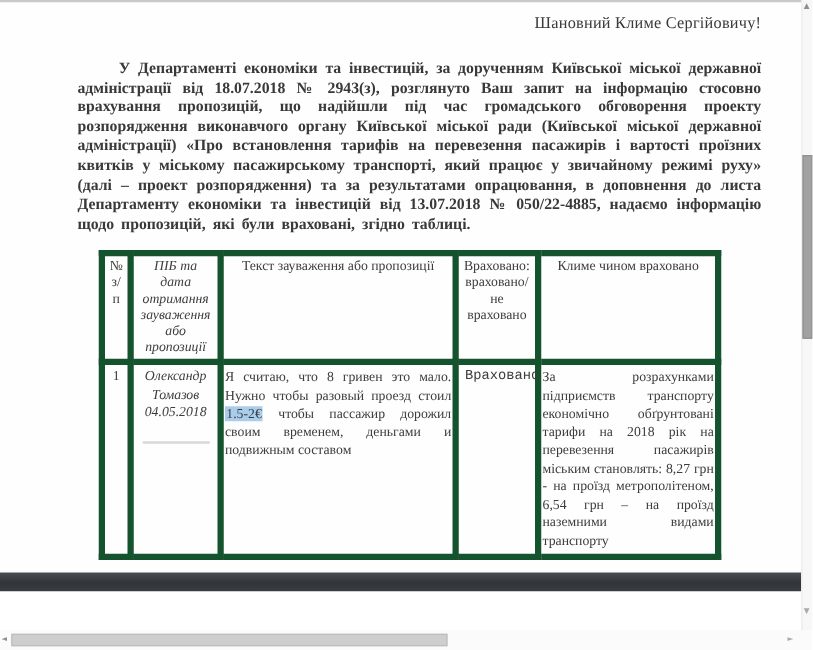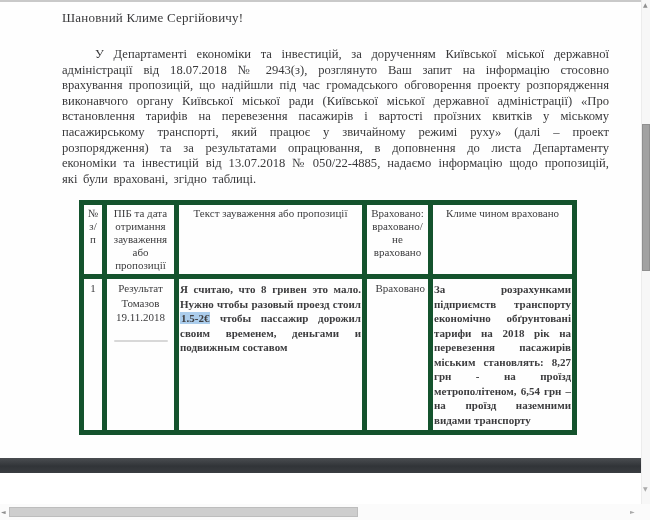--- a/index.html
+++ b/index.html
@@ -8,42 +8,42 @@
     background:#ffffff;
     font-family:"Liberation Serif","DejaVu Serif",serif;
     color:#3a3a3c;
   }
   .top-edge{position:absolute;top:0;left:0;width:641px;height:2px;background:#c9c9c9;}
   .doc{
     position:absolute;top:2px;left:0;width:641px;height:456px;background:#fefefe;
     box-sizing:border-box;padding:8px 32px 0 62px;
   }
   .title{
-    text-align:left;font-size:13px;font-weight:normal;margin:0;
+    text-align:right;font-size:13px;font-weight:normal;margin:0;
     letter-spacing:.2px;color:#39393b;
   }
   .para{
     margin:21px 0 0 0;text-align:justify;text-indent:33px;
-    font-size:12.6px;line-height:15.6px;word-spacing:2.5px;color:#39393b;
+    font-size:12.6px;line-height:15.6px;word-spacing:2.5px;color:#39393b;font-weight:bold;
   }
   table.props{
     border-collapse:collapse;table-layout:fixed;margin:13px 0 0 17px;width:470px;
     font-size:11px;color:#3c3c3e;
   }
   table.props td{border:5px solid #14532d;vertical-align:top;padding:2px 3px;box-sizing:border-box;}
   tr.hdr td{text-align:center;line-height:13px;height:64px;}
   tr.body td{line-height:14.5px;height:131px;}
   .c1{width:23px;text-align:center;}
-  .c2{width:72px;text-align:center;}
+  .c2{width:72px;text-align:center;font-style:italic;}
   .c3{width:188px;}
   .c4{width:66px;}
   .c5{width:144px;}
-  tr.body .c3,tr.body .c5{text-align:justify;padding:3px 1px;font-weight:bold;}
+  tr.body .c3,tr.body .c5{text-align:justify;padding:3px 1px;}
   tr.body .c1{text-align:center;}
-  tr.body .c4{text-align:right;padding-left:5px;}
+  tr.body .c4{text-align:left;padding-left:5px;font-family:Liberation Mono, monospace;}
   .hl{background:#abcdec;padding:0 1px;}
   .smudge{height:2px;width:54px;background:#d8d8d8;margin:15px auto 0 auto;border-radius:1px;}
   .dark-bar{
     position:absolute;top:458px;left:0;width:641px;height:15px;
     background:linear-gradient(180deg,#4a4d51 0%,#313438 55%,#3a3d41 100%);
   }
   
   .vscroll{position:absolute;top:0;right:0;width:9px;height:504px;background:#f7f7f7;border-left:1px solid #ececec;box-sizing:border-box;}
   .v-thumb{position:absolute;top:124px;left:0px;width:8px;height:147px;background:#a2a2a2;border:1px solid #909090;box-sizing:border-box;}
   .hscroll{position:absolute;left:0;top:504px;width:650px;height:16px;background:#fbfbfb;}
@@ -68,22 +68,22 @@
         <tr class="hdr">
       <td class="c1">№ з/п</td>
       <td class="c2">ПІБ та дата отримання зауваження або пропозиції</td>
       <td class="c3">Текст зауваження або пропозиції</td>
       <td class="c4">Враховано: враховано/ не враховано</td>
       <td class="c5">Климе чином враховано</td>
     </tr>
     <tr class="body">
       <td class="c1">1</td>
       <td class="c2">
-        <div>Результат Томазов</div>
-        <div>19.11.2018</div>
+        <div>Олександр Томазов</div>
+        <div>04.05.2018</div>
         <div class="smudge"></div>
       </td>
       <td class="c3"><span>Я считаю, что 8 гривен это мало. Нужно чтобы разовый проезд стоил </span><span class="hl">1.5-2€</span><span> чтобы пассажир дорожил своим временем, деньгами и подвижным составом</span></td>
       <td class="c4">Враховано</td>
       <td class="c5">За розрахунками підприємств транспорту економічно обґрунтовані тарифи на 2018 рік на перевезення пасажирів міським становлять: 8,27 грн - на проїзд метрополітеном, 6,54 грн – на проїзд наземними видами транспорту</td>
     </tr>
   </tbody>
     </table>
 </div>
 

